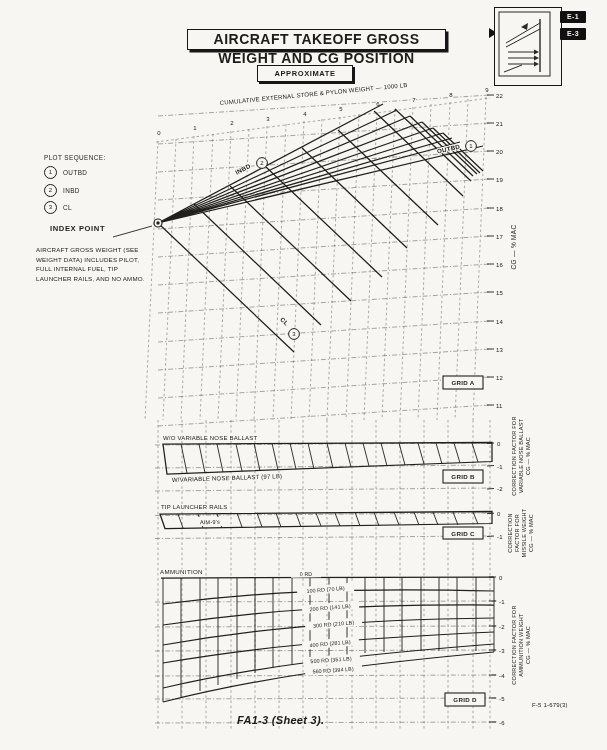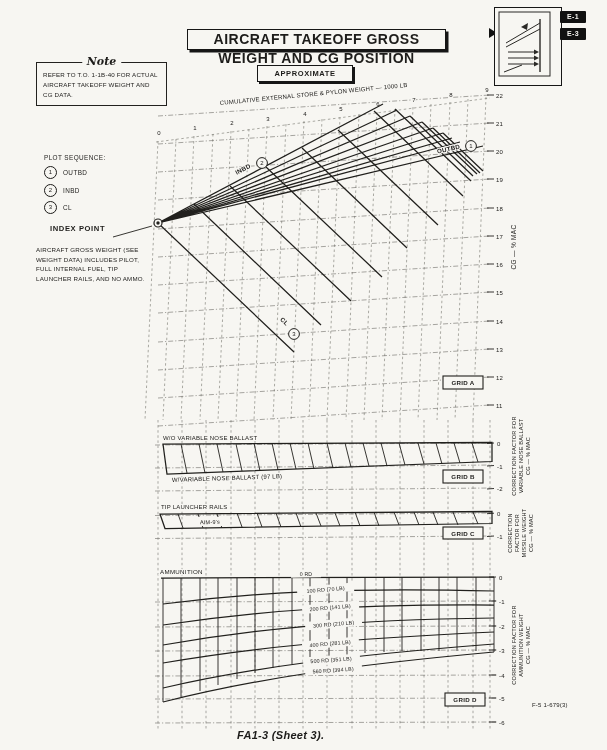--- a/index.html
+++ b/index.html
@@ -21,21 +21,21 @@
   .seq-item{display:flex;align-items:center;margin-bottom:4.5px;}
   .seq-num{display:inline-block;width:11px;height:11px;border:1px solid #1d1c1a;border-radius:50%;
            font-size:6px;line-height:11px;text-align:center;margin-right:6px;}
   .seq-lab{font-size:6.4px;letter-spacing:.4px;}
   .idx-label{left:50px;top:224px;font-size:7.6px;font-weight:bold;letter-spacing:.6px;}
   .idx-desc{left:36px;top:245px;width:110px;font-size:6.2px;line-height:1.55;letter-spacing:.2px;}
   .inset{left:494px;top:7px;width:66px;height:77px;border:1.7px solid #161616;background:#f7f6f2;}
   .etag{width:26px;height:12px;background:#111;color:#f5f4f0;font-size:7px;font-weight:bold;
         line-height:12px;text-align:center;border-radius:1px;letter-spacing:.3px;}
   .fref{left:532px;top:702px;font-size:6px;letter-spacing:.2px;}
-  .caption{left:237px;top:729px;font-size:11px;font-weight:bold;font-style:italic;letter-spacing:.3px;}
+  .caption{left:237px;top:714px;font-size:11px;font-weight:bold;font-style:italic;letter-spacing:.3px;}
   svg text{font-family:"Liberation Sans",sans-serif;fill:#1d1c1a;stroke:#f7f6f2;
            stroke-width:2.2px;paint-order:stroke;}
   .f5{font-size:5.3px;letter-spacing:.1px;}
   .f55{font-size:5.6px;letter-spacing:.2px;}
   .f6{font-size:6px;letter-spacing:.2px;}
   .f62{font-size:6.2px;letter-spacing:.3px;}
   .f65{font-size:6.5px;letter-spacing:.3px;}
   .bold{font-weight:bold;}
   .dv{stroke:#74736c;stroke-width:.6;stroke-dasharray:2.5 2.6;fill:none;}
   .dh{stroke:#6d6c66;stroke-width:.6;stroke-dasharray:5 2 1.2 2;fill:none;}
@@ -230,24 +230,20 @@
       <path d="M13 44L39 44M13 50L39 50M13 56L39 56" stroke="#2a2926" stroke-width="1" fill="none"></path>
       <polygon points="39,41.5 44,44 39,46.5" fill="#2a2926"></polygon>
       <polygon points="39,47.5 44,50 39,52.5" fill="#2a2926"></polygon>
       <polygon points="39,53.5 44,56 39,58.5" fill="#2a2926"></polygon>
       <path d="M9 64L27 57" stroke="#2a2926" stroke-width="1" fill="none"></path>
     </svg>
   </div>
   <div class="abs etag" style="left:560px;top:11px;">E-1</div>
   <div class="abs etag" style="left:560px;top:28px;">E-3</div>
 
-  <div class="abs note-box">
-    <span class="note-head">Note</span>
-    <div class="note-text">REFER TO T.O. 1-1B-40 FOR ACTUAL AIRCRAFT TAKEOFF WEIGHT AND CG DATA.</div>
-  </div>
 
   <div class="abs plot-seq">
     <div class="plot-seq-label">PLOT SEQUENCE:</div>
     <div class="seq-item">
       <span class="seq-num">1</span>
       <span class="seq-lab">OUTBD</span>
     </div>
     <div class="seq-item">
       <span class="seq-num">2</span>
       <span class="seq-lab">INBD</span>

